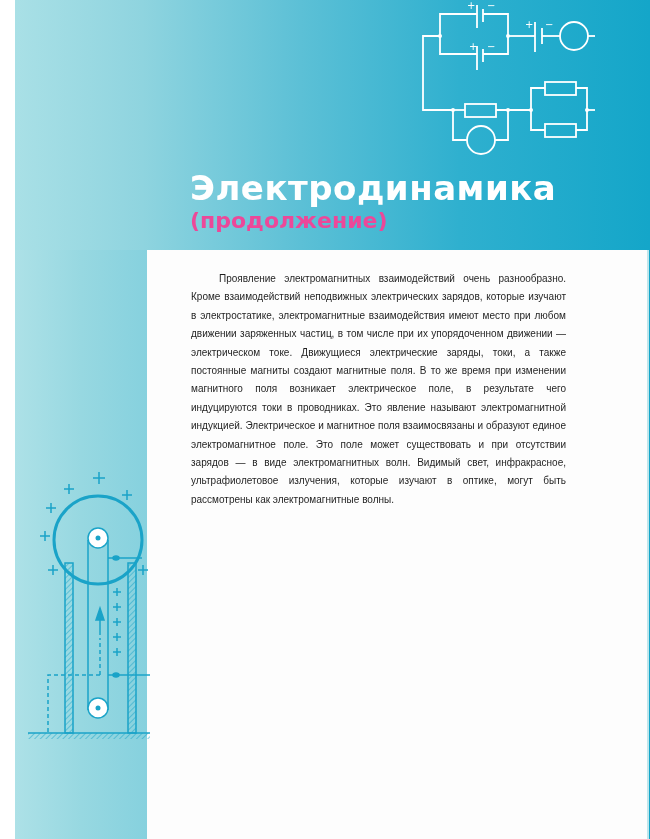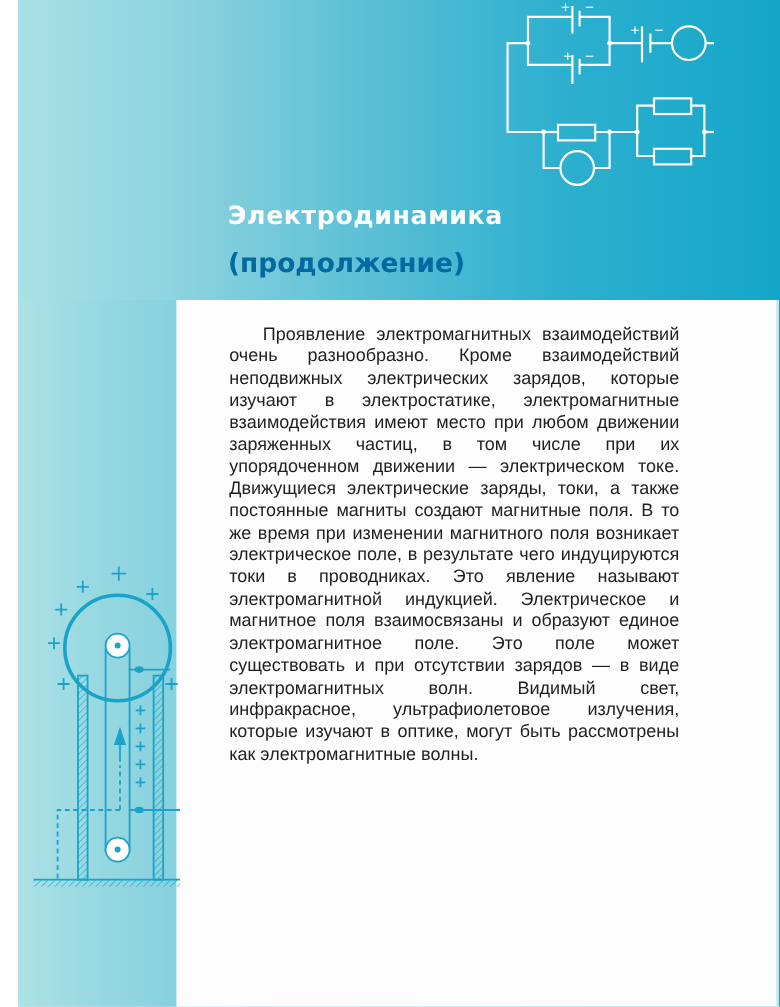--- a/index.html
+++ b/index.html
@@ -12,36 +12,36 @@
     position:absolute; left:15px; top:0; width:635px; height:839px;
     background: linear-gradient(90deg, #a9e0e6 0%, #8fd4df 20%, #5cc0d6 45%, #2fb0cf 70%, #14a6c9 100%);
   }
   .bg-left-lower {
     position:absolute; left:15px; top:250px; width:132px; height:589px;
     background: linear-gradient(90deg, #ade1e7 0%, #97d8e1 50%, #86d1de 100%);
   }
   .circuit { position:absolute; left:415px; top:0; width:180px; height:160px; }
   .title {
     position:absolute; left:190px; top:168px;
-    color:#ffffff; font-weight:bold; font-size:21px; letter-spacing:0.5px;
+    color:#ffffff; font-weight:bold; font-size:34px; letter-spacing:0.5px;
     font-family:"DejaVu Sans", sans-serif;
   }
   .subtitle {
     position:absolute; left:190px; top:208px;
-    color:#0369a1; font-size:22px; font-weight:bold;
+    color:#ec4899; font-size:22px; font-weight:bold;
     font-family:"DejaVu Sans", sans-serif;
   }
   .panel {
     position:absolute; left:147px; top:250px; width:500px; height:589px;
     background:#fdfdfd;
     border-right:2px solid #bfe6ec;
   }
   .text {
     position:absolute; left:191px; top:270px; width:375px;
-    font-family:"Liberation Sans", sans-serif; font-size:15px;
+    font-family:"Liberation Sans", sans-serif; font-size:10px;
     line-height:18.4px; color:#1f1f1f; text-align:justify;
   }
   .text p { margin:0; text-indent:28px; }
   .generator { position:absolute; left:20px; top:470px; width:130px; height:290px; }
 </style>
 </head>
 <body>
 
 <div class="bg-left"></div>
 <div class="bg-left-lower"></div>

